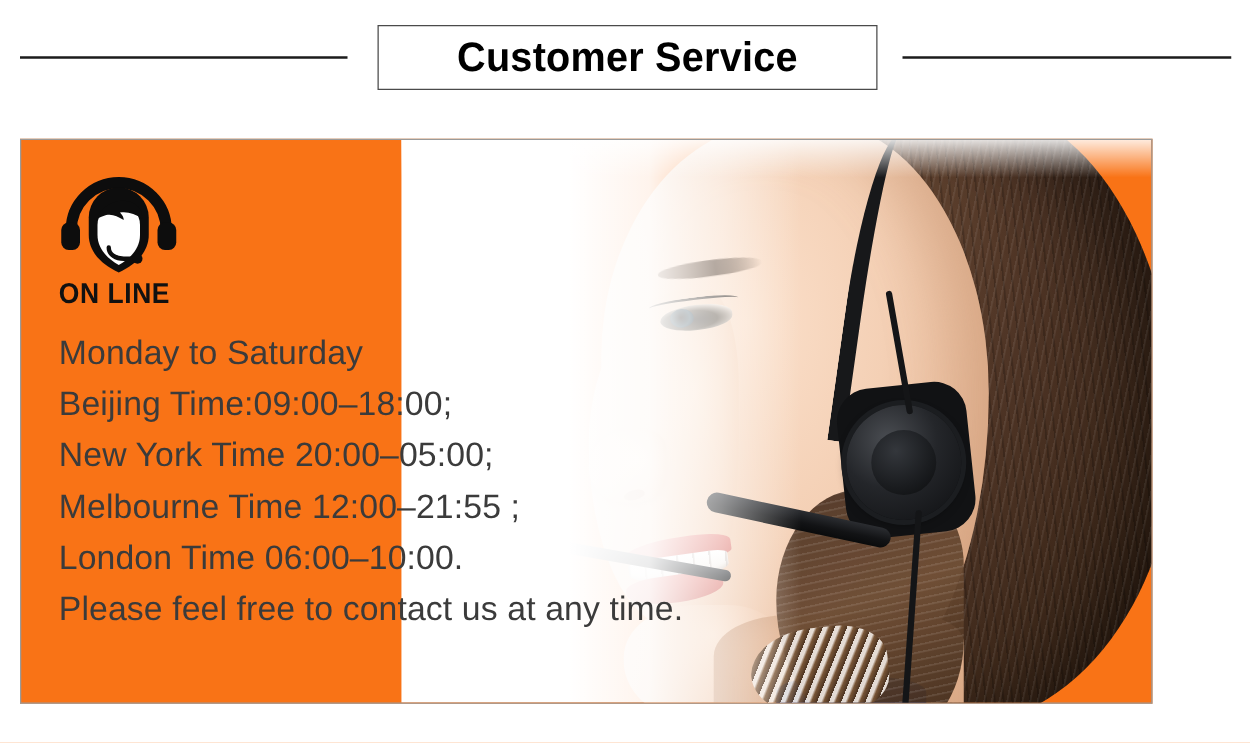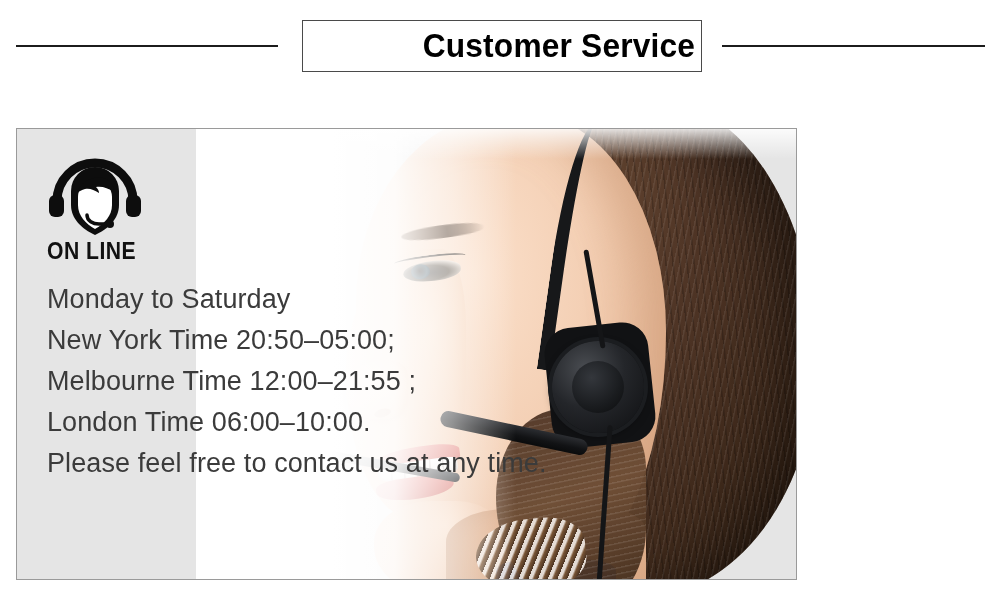--- a/index.html
+++ b/index.html
@@ -40,42 +40,42 @@
   .title-box {
     position: absolute;
     left: 302px;
     top: 20px;
     width: 400px;
     height: 52px;
     border: 1.5px solid #4a4a4a;
     background: #ffffff;
     display: flex;
     align-items: center;
-    justify-content: flex-end;
+    justify-content: center;
   }
 
   .title-text {
     font-family: "Liberation Sans Narrow", "Liberation Sans", sans-serif;
     font-weight: bold;
     font-size: 33px;
     letter-spacing: 0.2px;
     color: #000000;
     white-space: nowrap;
     transform: scaleX(0.96);
   }
 
   
   .panel {
     position: absolute;
     left: 16px;
-    top: 128px;
-    width: 781px;
+    top: 111px;
+    width: 906px;
     height: 452px;
     border: 1.5px solid #9a9a9a;
-    background: #e5e5e5;
+    background: #f97316;
     overflow: hidden;
   }
 
   
   .photo {
     position: absolute;
     right: 0;
     top: 0;
     width: 600px;
     height: 100%;
@@ -518,21 +518,22 @@
 
             <path d="M40 58 c0 6 6 9 12 9 h8" fill="none" stroke="#0d0d0d" stroke-width="3.5" stroke-linecap="round"></path>
             <circle cx="63" cy="67" r="4" fill="#0d0d0d"></circle>
           </svg>
         </span>
         <div class="online-label">ON LINE</div>
       </div>
 
       <div class="lines">
         <div class="line">Monday to Saturday</div>
-        <div class="line">New York Time 20:50–05:00;</div>
+        <div class="line">Beijing Time:09:00–18:00;</div>
+        <div class="line">New York Time 20:00–05:00;</div>
         <div class="line">Melbourne Time 12:00–21:55 ;</div>
         <div class="line">London Time 06:00–10:00.</div>
         <div class="line">Please feel free to contact us at any time.</div>
       </div>
 
     </div>
   </div>
 </div>
 
 </body></html>

